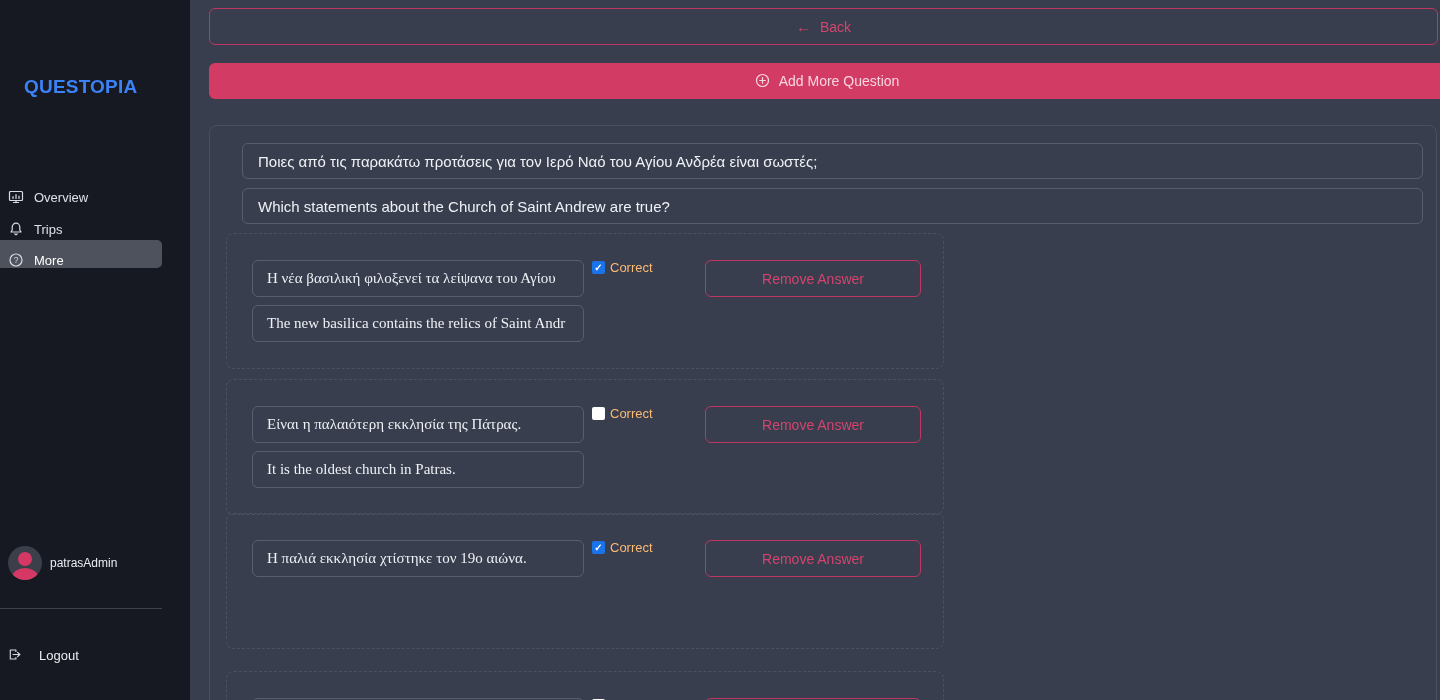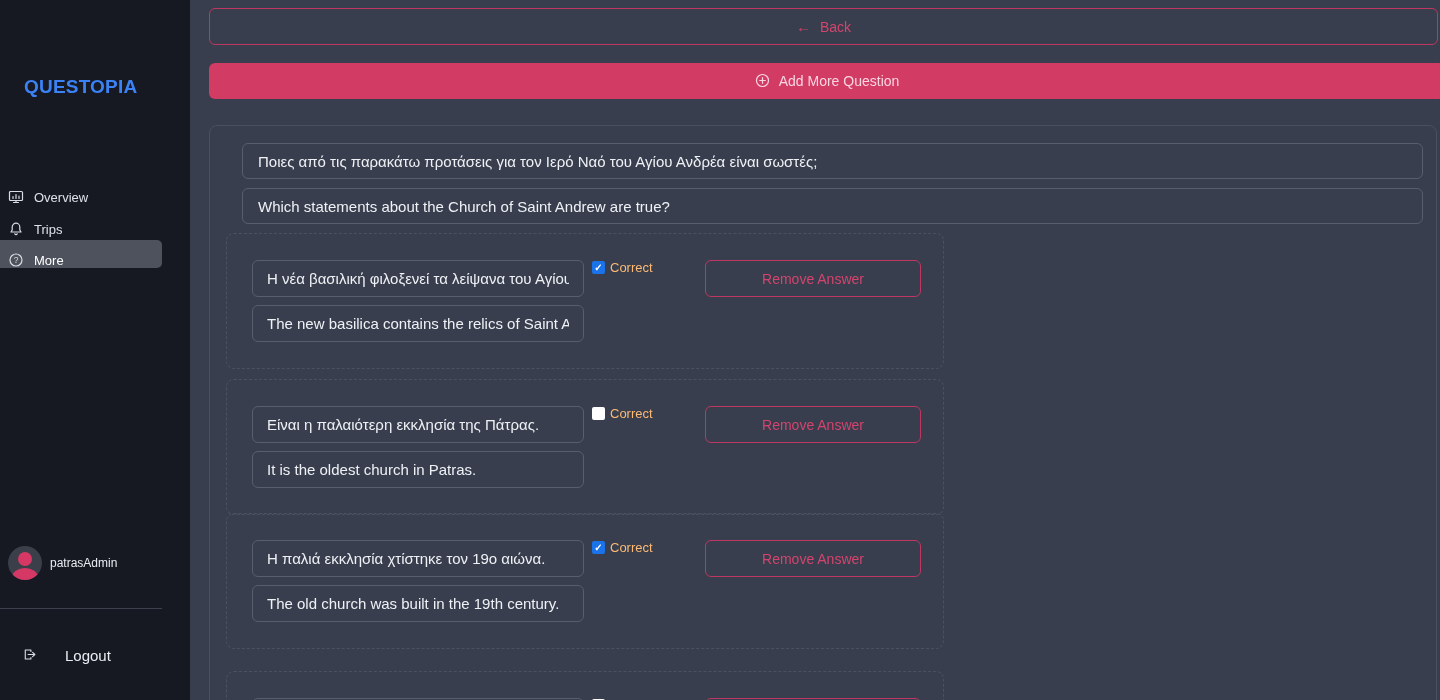--- a/index.html
+++ b/index.html
@@ -23,22 +23,22 @@
   .avatar { position:absolute; left:8px; top:6px; width:34px; height:34px;
             border-radius:50%; background:#3a3f49; overflow:hidden; }
   .avatar::before { content:""; position:absolute; left:10px; top:6px; width:14px;
                     height:14px; border-radius:50%; background:#d63865; }
   .avatar::after  { content:""; position:absolute; left:4px; top:22px; width:26px;
                     height:18px; border-radius:50%; background:#d63865; }
   .user-name { position:absolute; left:50px; top:16px; color:#e9ecf0; font-size:12px; }
   .sidebar-divider { position:absolute; left:0; top:608px; width:162px; height:1px;
                      background:#3c414d; }
   .logout-row { position:absolute; left:0; top:642px; width:162px; height:26px;
-                display:flex; align-items:center; gap:27px; padding-left:22px;
-                color:#e9ecf0; font-size:15px; cursor:pointer; }
+                display:flex; align-items:center; gap:16px; padding-left:7px;
+                color:#e9ecf0; font-size:13px; cursor:pointer; }
 
   
   .main { position:absolute; left:190px; top:0; width:1250px; height:700px; }
 
   .back-btn { position:absolute; left:19px; top:8px; width:1229px; height:37px;
               background:transparent; border:1px solid #bd3760; border-radius:6px;
               color:#d4446e; font-size:14px; font-family:inherit; cursor:pointer;
               display:flex; align-items:center; justify-content:center; gap:9px; }
   .back-arrow { font-size:15px; line-height:1; }
 
@@ -58,21 +58,21 @@
 
   .answer-block { position:absolute; left:16px; width:718px; height:136px;
                   border:1px dashed #4a5262; border-radius:8px; }
   .answer-block.b1 { top:107px; }
   .answer-block.b2 { top:253px; }
   .answer-block.b3 { top:387px; }
   .answer-block.b4 { top:545px; }
 
   .a-input { position:absolute; left:25px; width:332px; height:37px;
              background:transparent; border:1px solid #565e70; border-radius:6px;
-             color:#eef1f5; font-size:15px; font-family:Liberation Sans, sans-serif; padding:0 14px; }
+             color:#eef1f5; font-size:15px; font-family:Liberation Serif, serif; padding:0 14px; }
   .a-input.gr { top:26px; }
   .a-input.en { top:71px; }
 
   .correct-wrap { position:absolute; left:365px; top:26px; display:flex;
                   align-items:center; gap:5px; cursor:pointer; }
   .cb { appearance:none; -webkit-appearance:none; width:13px; height:13px;
         background:#ffffff; border-radius:2px; cursor:pointer; position:relative; }
   .cb:checked { background:#1a73e8; }
   .cb:checked::after { content:"✓"; position:absolute; left:0; top:0; width:13px;
                        height:13px; color:#ffffff; font-size:10px; line-height:13px;
@@ -178,21 +178,20 @@
       <input class="a-input en" type="text" value="It is the oldest church in Patras." style="">
       <label class="correct-wrap">
         <input type="checkbox" class="cb" style="">
         <span class="correct-label">Correct</span>
       </label>
       <button class="remove-btn">Remove Answer</button>
     </div>
 
     <div class="answer-block b3">
       <input class="a-input gr" type="text" value="Η παλιά εκκλησία χτίστηκε τον 19ο αιώνα." style="">
-      <input class="a-input en" type="text" value="The old church was built in the 19th century." style="">
       <label class="correct-wrap">
         <input type="checkbox" class="cb" checked="" style="">
         <span class="correct-label">Correct</span>
       </label>
       <button class="remove-btn">Remove Answer</button>
     </div>
 
     <div class="answer-block b4">
       <input class="a-input gr" type="text" value="" style="">
 

